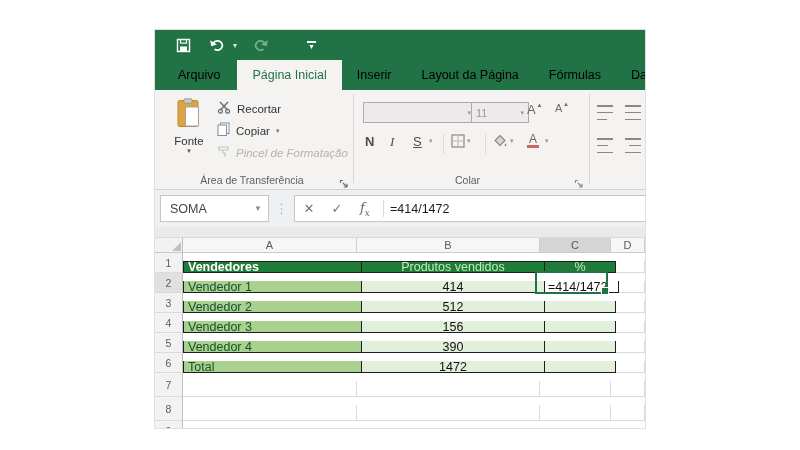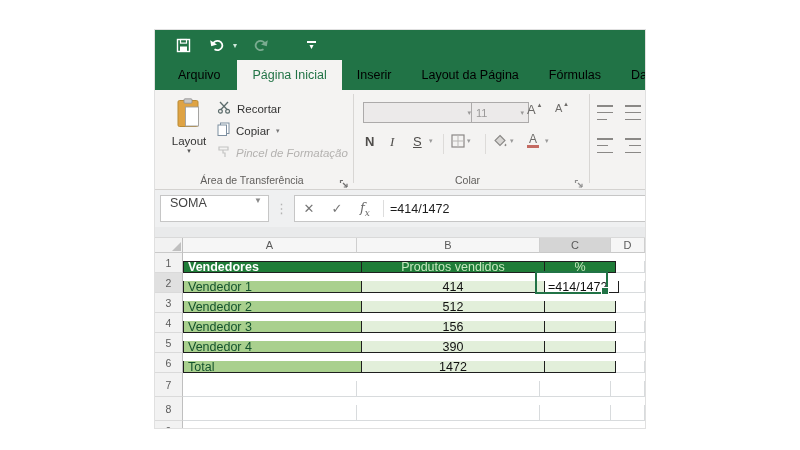--- a/index.html
+++ b/index.html
@@ -38,21 +38,21 @@
   .combo{position:absolute;height:19px;background:#eceaea;border:1px solid #acaaaa;display:flex;align-items:center;justify-content:space-between;padding:0 4px;font-size:11px;color:#9a9898;}
   .combo .car{font-size:7px;color:#9a9898;}
   .fontbtn{position:absolute;display:flex;align-items:center;gap:2px;color:#6d6b69;font-size:13px;cursor:default;}
   .fontbtn .car{font-size:7px;color:#999;}
   .minidiv{position:absolute;width:1px;height:20px;background:#dddbd9;}
   .alicon{position:absolute;width:20px;height:15px;display:flex;flex-direction:column;justify-content:space-between;padding:2px 0;}
   .alicon i{display:block;height:1.5px;background:#8a8886;}
 
   
   .fbar{height:37px;background:#eff0f1;display:flex;align-items:center;padding:0 0 0 5px;}
-  .namebox{width:92px;height:25px;background:#fff;border:1px solid #c6c6c6;display:flex;justify-content:space-between;padding:0 6px 0 9px;font-size:12.5px;color:#444;}
+  .namebox{width:92px;height:25px;background:#fff;border:1px solid #c6c6c6;display:flex;align-items:center;justify-content:space-between;padding:0 6px 0 9px;font-size:12.5px;color:#444;}
   .namebox .car{font-size:8px;color:#8a8a8a;}
   .grip{color:#b3b3b3;font-size:13px;margin:0 6px;}
   .fmain{flex:1;height:25px;background:#fff;border:1px solid #c6c6c6;border-right:none;display:flex;align-items:center;}
   .fbtn{width:28px;text-align:center;color:#767676;font-size:13px;cursor:default;}
   .fxg{font-family:"DejaVu Serif",serif;font-style:italic;font-size:13px;color:#696969;}
   .fdiv{width:1px;height:17px;background:#ddd;margin:0 6px 0 4px;}
   .ftext{font-size:12.5px;color:#1c1c1c;}
 
   .gapstrip{height:10px;background:#e9eaeb;border-bottom:1px solid #d9d9d9;}
 
@@ -125,21 +125,21 @@
 
     <div class="rgroup" style="left:10px;width:188px;">
       <div class="bigbtn" style="left:4px;top:8px;width:40px;">
         <span>
           <svg width="26" height="31" viewBox="0 0 26 31">
                 <rect x="2" y="2.5" width="20" height="26" rx="1.5" fill="#dfa344" stroke="#b98a33" stroke-width="1"></rect>
                 <rect x="8" y="0.8" width="8" height="4.4" rx="1" fill="#c9c9c9" stroke="#8e8e8e" stroke-width="0.8"></rect>
                 <rect x="9.5" y="9" width="13" height="19" fill="#fff" stroke="#9e9e9e" stroke-width="0.9"></rect>
               </svg>
         </span>
-        <span class="lbl">Layout</span>
+        <span class="lbl">Fonte</span>
         <span class="car">▾</span>
       </div>
       <div class="smallrow" style="left:52px;top:10px;">
         <span>
           <svg width="14" height="13" viewBox="0 0 14 13">
                 <line x1="3" y1="1" x2="10.5" y2="9" stroke="#5c6c6c" stroke-width="1.3"></line>
                 <line x1="11" y1="1" x2="3.5" y2="9" stroke="#5c6c6c" stroke-width="1.3"></line>
                 <circle cx="3.4" cy="10.2" r="1.9" fill="none" stroke="#5c6c6c" stroke-width="1.2"></circle>
                 <circle cx="10.6" cy="10.2" r="1.9" fill="none" stroke="#5c6c6c" stroke-width="1.2"></circle>
               </svg>

